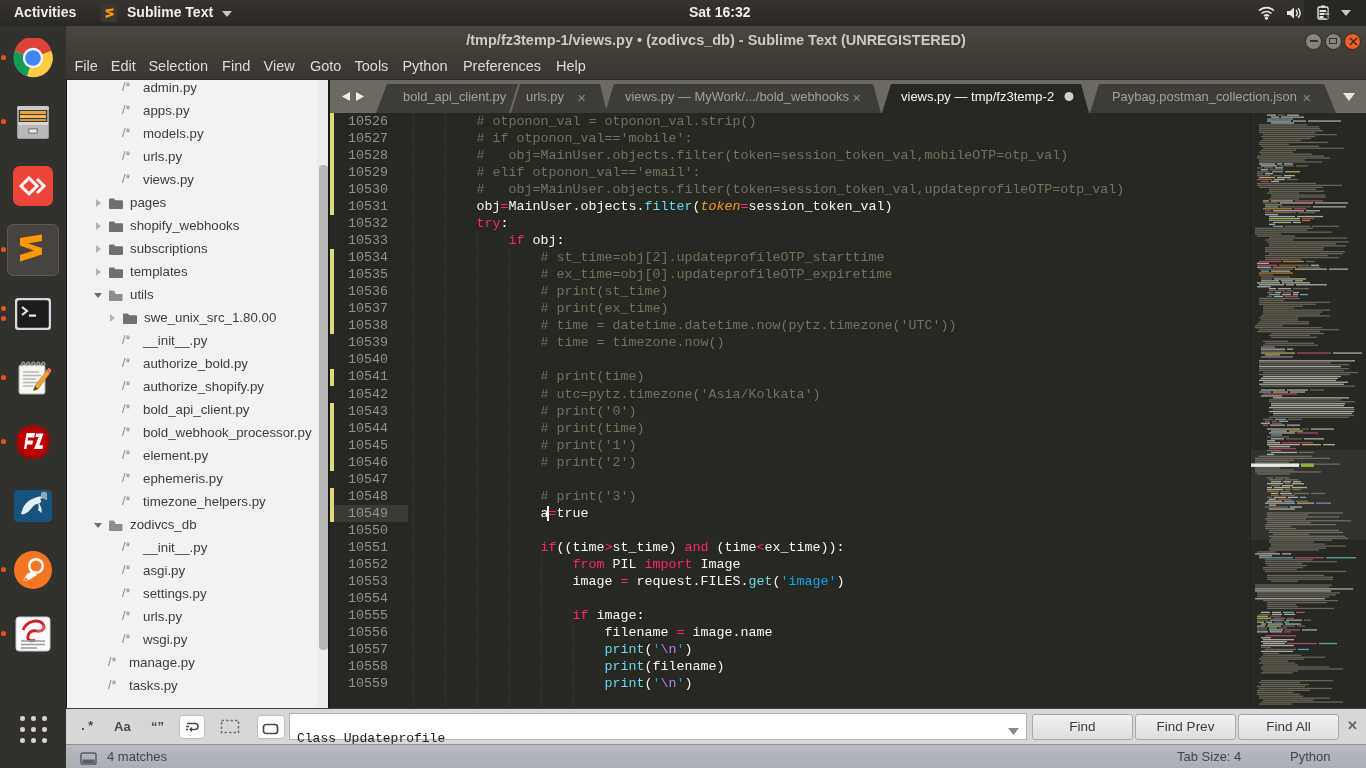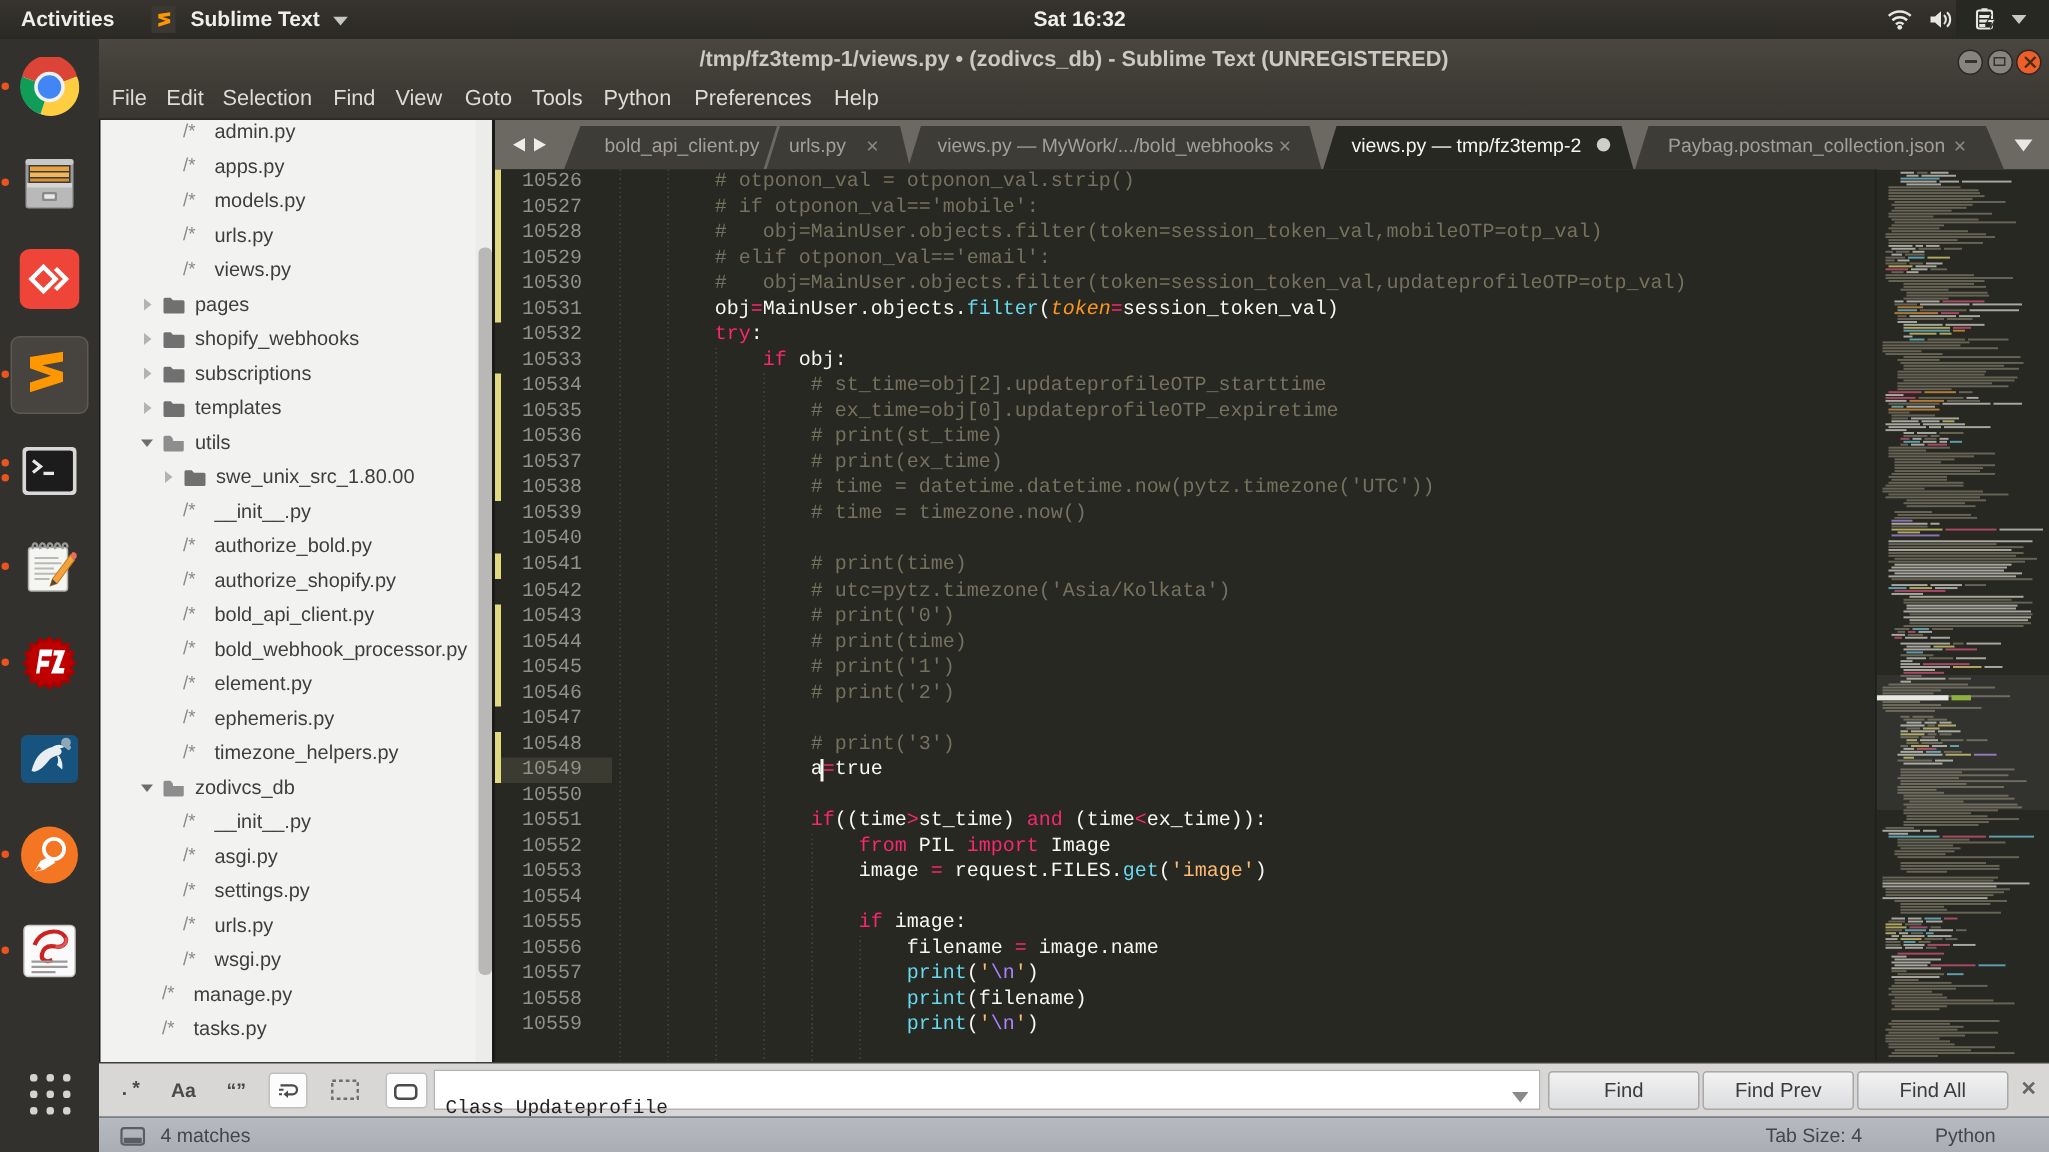--- a/index.html
+++ b/index.html
@@ -37,21 +37,21 @@
 .ta { font-family:"Liberation Sans",sans-serif; font-size:13px; fill:#f5f5f3; }
 .tx { font-family:"Liberation Sans",sans-serif; font-size:11px; fill:#8b8880; }
 
 .editor { left:330px; top:113px; width:921px; height:594px; background:#272822; overflow:hidden; z-index:1; }
 .ghl { left:330px; top:504.7px; width:78px; height:17px; background:#3c3b31; z-index:2; }
 .ymark { left:330px; width:4px; background:#e0d980; z-index:3; }
 .iguide { width:1px; background-image:repeating-linear-gradient(180deg,#45443a 0px,#45443a 1px,transparent 1px,transparent 3px); z-index:2; }
 pre.nums { left:330px; top:113px; width:58px; text-align:right; font-family:"Liberation Mono",monospace; font-size:13.33px; line-height:17.03px; color:#90918b; z-index:3; }
 pre.code { left:380.5px; top:113px; font-family:"Liberation Mono",monospace; font-size:13.33px; line-height:17.03px; color:#f8f8f2; z-index:3; }
 pre .c { color:#75715e; } pre .p { color:#f92672; } pre .cy { color:#66d9ef; }
-pre .o { color:#fd971f; font-style:italic; } pre .y { color:#fdba74; } pre .pu { color:#ae81ff; }
+pre .o { color:#fd971f; font-style:italic; } pre .y { color:#0ea5e9; } pre .pu { color:#ae81ff; }
 .curbar { position:absolute; left:547px; top:506.3px; width:2px; height:15px; background:#f8f8f2; z-index:4; }
 
 .minimap { position:absolute; left:1251px; top:113px; }
 .mmshade { left:1250px; top:113px; width:1px; height:594px; background:#1e1f1a; z-index:4; }
 
 .findbar { position:absolute; left:66px; top:708px; width:1300px; height:36px; background:#d8d7d5; border-top:1px solid #3f3f3f; z-index:6; }
 .fico { color:#4a4a4a; font-size:13px; font-weight:700; }
 .fbox { background:#fcfcfc; border:1px solid #c0c0c0; border-radius:3px; }
 .finput { left:223px; top:4px; width:738px; height:27px; background:#fff; border:1px solid #b3b3b3; }
 .ftext { left:8px; top:5px; font-family:"Liberation Mono",monospace; font-size:13px; color:#222; }

